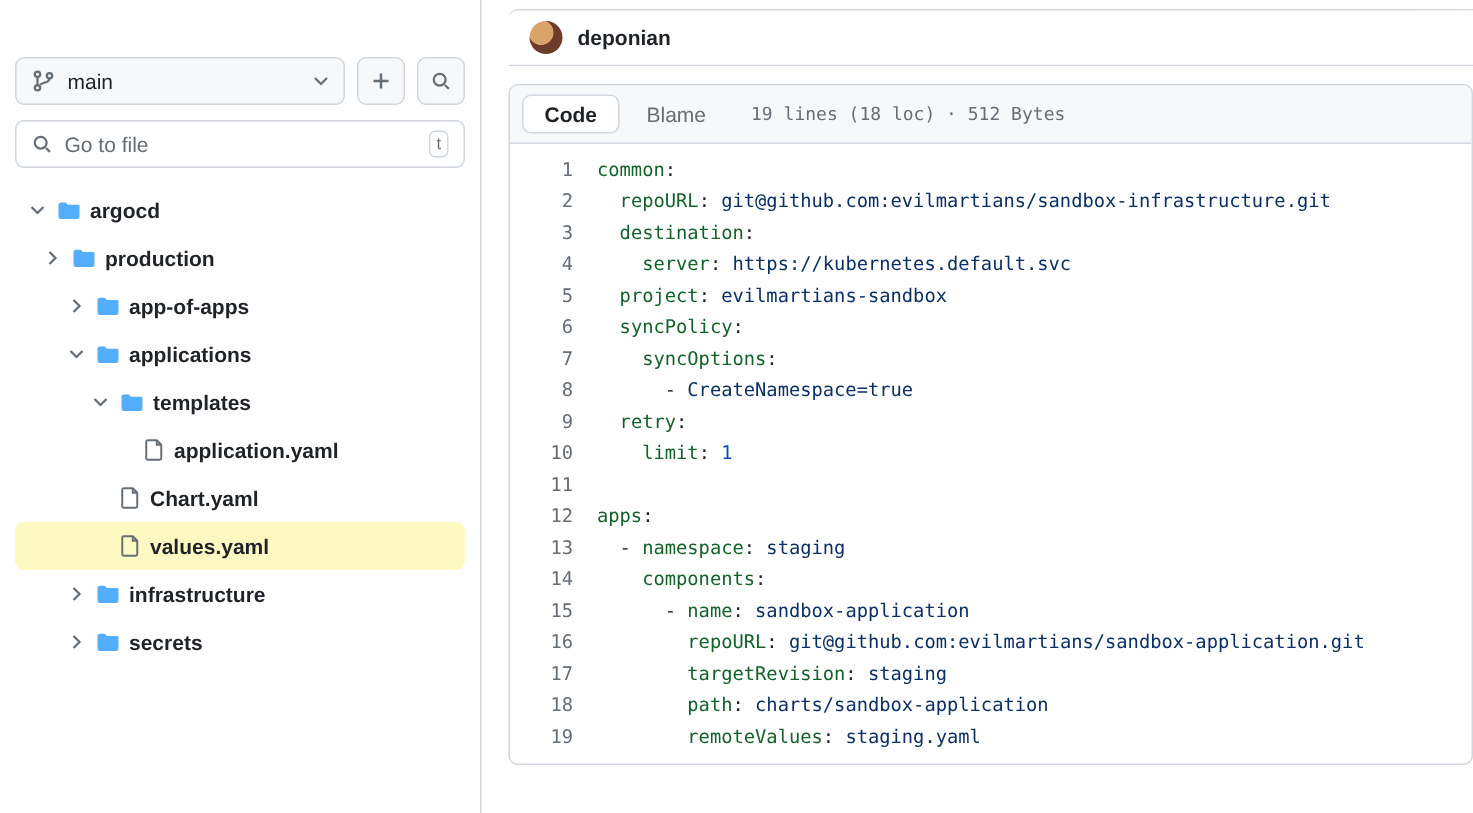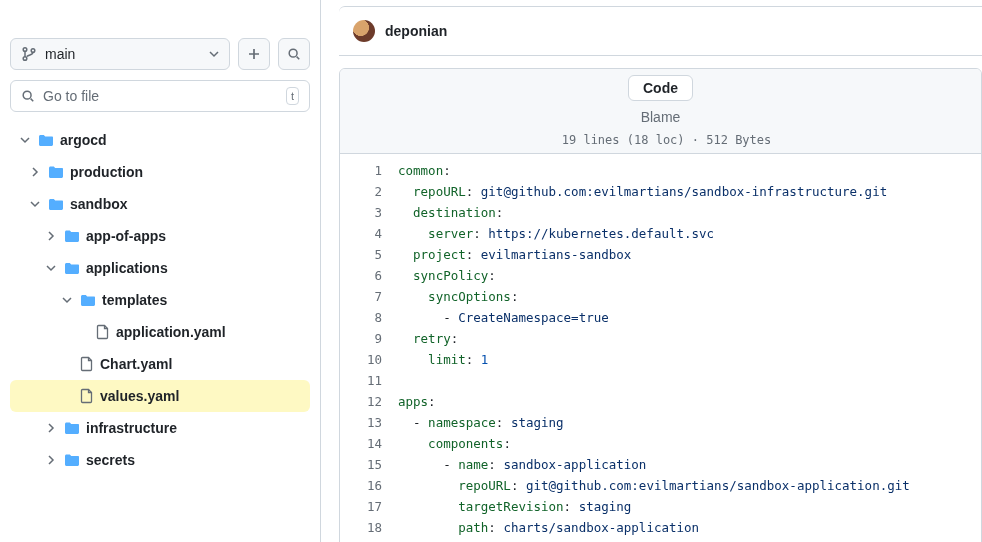--- a/index.html
+++ b/index.html
@@ -81,21 +81,21 @@
 
   
   .main {
     flex: 1;
     border-left: 1px solid #d0d7de;
     padding-left: 18px;
     min-width: 0;
   }
   .author-bar {
     display: flex; align-items: center; gap: 10px;
-    height: 50px;
+    height: 38px;
     padding: 0 14px;
     border: 1px solid #d0d7de;
     border-left: 0; border-right: 0;
     border-top-left-radius: 6px;
     border-top: 1px solid #d0d7de;
     margin-top: 6px;
   }
   .avatar {
     width: 22px; height: 22px; border-radius: 50%;
     background: radial-gradient(circle at 35% 35%, #d9a36b 0 40%, #6d3b2a 42% 100%);
@@ -106,21 +106,20 @@
     margin-top: 12px;
     border: 1px solid #d0d7de;
     border-radius: 6px;
     overflow: hidden;
   }
   .tabs {
     display: flex; align-items: center; gap: 4px;
     padding: 6px 8px;
     background: #f6f8fa;
     border-bottom: 1px solid #d0d7de;
-    flex-direction: column;
   }
   .tab {
     padding: 4px 14px;
     border-radius: 6px;
     font-size: 14px;
     color: #656d76;
   }
   .tab.active {
     background: #fff;
     border: 1px solid #d0d7de;
@@ -226,33 +225,20 @@
           <svg width="10" height="10" viewBox="0 0 10 10">
             <path d="M3 1l4 4-4 4" fill="none" stroke="#656d76" stroke-width="1.5"></path>
           </svg>
         </span>
         <span>
           <svg class="folder-icon" viewBox="0 0 16 14">
     <path d="M1 3c0-.8.7-1.5 1.5-1.5h3.3L7.2 3H14c.6 0 1 .4 1 1v7.5c0 .8-.7 1.5-1.5 1.5h-11C1.7 13 1 12.3 1 11.5V3z" fill="#54aeff"></path>
           </svg>
         </span>
         <span class="label">production</span>
-      </div>
-      <div class="tree-item ind1">
-        <span class="caret">
-          <svg width="10" height="10" viewBox="0 0 10 10">
-            <path d="M1 3l4 4 4-4" fill="none" stroke="#656d76" stroke-width="1.5"></path>
-          </svg>
-        </span>
-        <span>
-          <svg class="folder-icon" viewBox="0 0 16 14">
-    <path d="M1 3.5c0-.8.7-1.5 1.5-1.5h3.3l1.4 1.5H14c.6 0 1 .4 1 1v7c0 .8-.7 1.5-1.5 1.5h-11C1.7 13 1 12.3 1 11.5v-8z" fill="#54aeff"></path>
-          </svg>
-        </span>
-        <span class="label">sandbox</span>
       </div>
       <div class="tree-item ind2">
         <span class="caret">
           <svg width="10" height="10" viewBox="0 0 10 10">
             <path d="M3 1l4 4-4 4" fill="none" stroke="#656d76" stroke-width="1.5"></path>
           </svg>
         </span>
         <span>
           <svg class="folder-icon" viewBox="0 0 16 14">
     <path d="M1 3c0-.8.7-1.5 1.5-1.5h3.3L7.2 3H14c.6 0 1 .4 1 1v7.5c0 .8-.7 1.5-1.5 1.5h-11C1.7 13 1 12.3 1 11.5V3z" fill="#54aeff"></path>
@@ -392,17 +378,18 @@
           <div class="line"><span class="tk-plain">  </span><span class="tk-key">retry</span><span class="tk-punc">:</span></div>
           <div class="line"><span class="tk-plain">    </span><span class="tk-key">limit</span><span class="tk-punc">: </span><span class="tk-num">1</span></div>
           <div class="line">&nbsp;</div>
           <div class="line"><span class="tk-key">apps</span><span class="tk-punc">:</span></div>
           <div class="line"><span class="tk-plain">  - </span><span class="tk-key">namespace</span><span class="tk-punc">: </span><span class="tk-str">staging</span></div>
           <div class="line"><span class="tk-plain">    </span><span class="tk-key">components</span><span class="tk-punc">:</span></div>
           <div class="line"><span class="tk-plain">      - </span><span class="tk-key">name</span><span class="tk-punc">: </span><span class="tk-str">sandbox-application</span></div>
           <div class="line"><span class="tk-plain">        </span><span class="tk-key">repoURL</span><span class="tk-punc">: </span><span class="tk-str">git@github.com:evilmartians/sandbox-application.git</span></div>
           <div class="line"><span class="tk-plain">        </span><span class="tk-key">targetRevision</span><span class="tk-punc">: </span><span class="tk-str">staging</span></div>
           <div class="line"><span class="tk-plain">        </span><span class="tk-key">path</span><span class="tk-punc">: </span><span class="tk-str">charts/sandbox-application</span></div>
+          <div class="line"><span class="tk-plain">        </span><span class="tk-key">remoteValues</span><span class="tk-punc">: </span><span class="tk-str">staging.yaml</span></div>
         </div>
     </div>
   </div>
 
 </div>
 
 </body></html>

